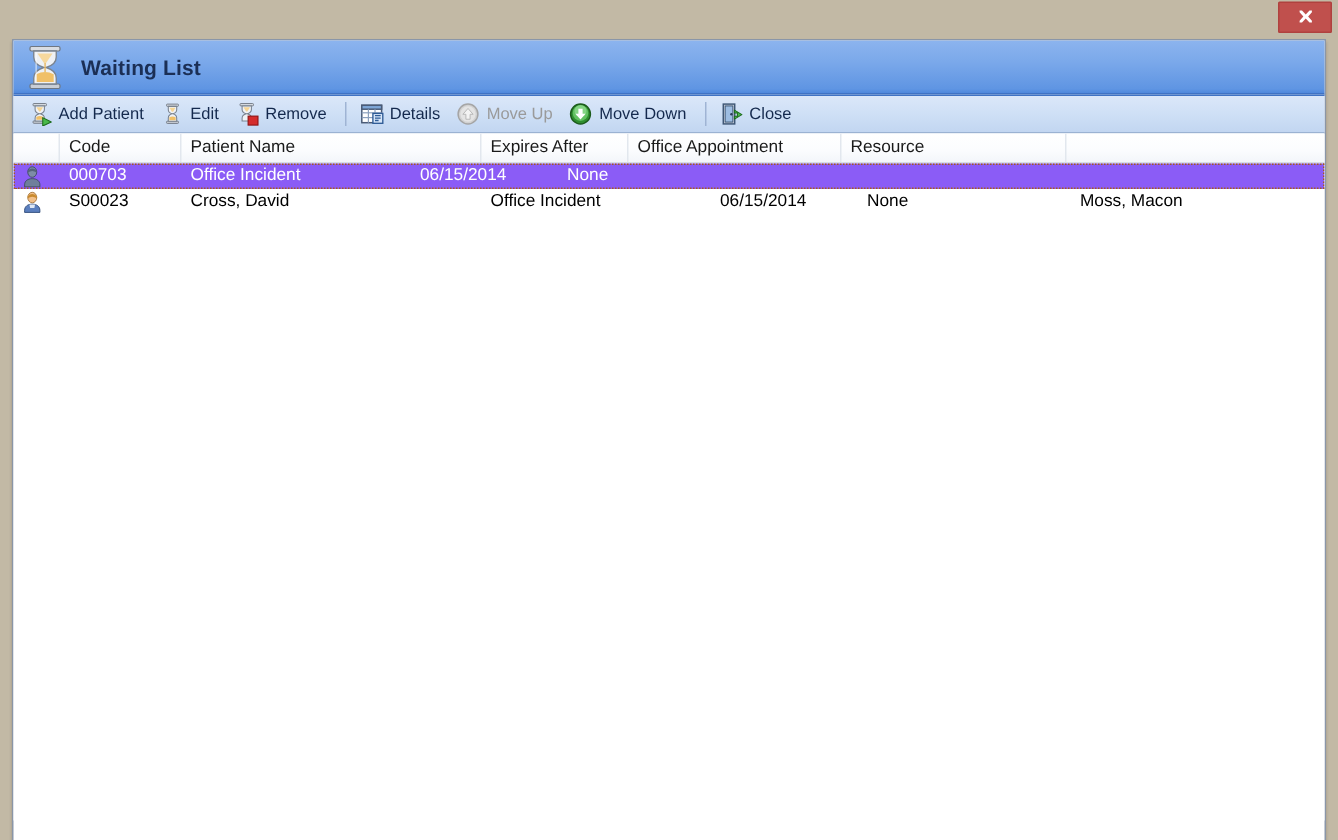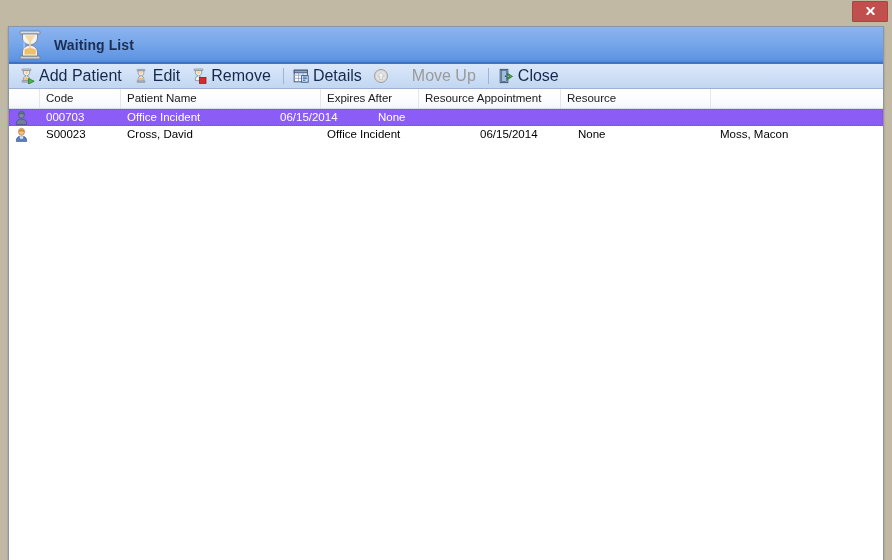--- a/index.html
+++ b/index.html
@@ -84,23 +84,23 @@
   .tb-btn {
     display: flex;
     align-items: center;
     height: 22px;
     padding: 0 6px 0 3px;
     cursor: pointer;
     border: 1px solid transparent;
     border-radius: 2px;
     white-space: nowrap;
   }
-  .tb-btn.disabled { cursor: default; gap: 19px; }
+  .tb-btn.disabled { cursor: default; }
   .tb-label {
-    font-size: 16px;
+    font-size: 11px;
     color: #14294d;
     margin-left: 4px;
   }
   .tb-btn.disabled .tb-label { color: #9a9a9a; }
   .tb-ico { width: 16px; height: 16px; display: block; flex: 0 0 16px; }
   .tb-sep {
     width: 1px; height: 16px;
     background: #9fb4d4;
     margin: 0 5px;
   }
@@ -249,20 +249,29 @@
 
     <div class="tb-btn disabled">
       <svg class="tb-ico" viewBox="0 0 16 16">
         <circle cx="8" cy="8" r="6.6" fill="#d2d2d2" stroke="#a5a5a5" stroke-width="1"></circle>
         <circle cx="8" cy="8" r="5.1" fill="#e4e4e4"></circle>
         <path d="M8 4.3 L11.4 8.2 L9.4 8.2 L9.4 11.5 L6.6 11.5 L6.6 8.2 L4.6 8.2 Z" fill="#f3f3f3" stroke="#b4b4b4" stroke-width=".6"></path>
       </svg>
       <span class="tb-label">Move Up</span>
     </div>
 
+    <div class="tb-btn">
+      <svg class="tb-ico" viewBox="0 0 16 16">
+        <circle cx="8" cy="8" r="6.6" fill="#2f8f2f" stroke="#1c5c1c" stroke-width="1"></circle>
+        <circle cx="8" cy="7.4" r="5.2" fill="#63c163"></circle>
+        <circle cx="8" cy="6.0" r="4.0" fill="#8fd98f" opacity=".75"></circle>
+        <path d="M8 11.7 L4.6 7.8 L6.6 7.8 L6.6 4.5 L9.4 4.5 L9.4 7.8 L11.4 7.8 Z" fill="#ffffff"></path>
+      </svg>
+      <span class="tb-label">Move Down</span>
+    </div>
 
     <div class="tb-sep"></div>
 
     <div class="tb-btn">
       <svg class="tb-ico" viewBox="0 0 16 16">
         <rect x="2.2" y="1.4" width="7.6" height="13.2" fill="#e8eef6" stroke="#3f5775" stroke-width="1"></rect>
         <rect x="3.4" y="2.6" width="5.2" height="10.8" fill="#9dbde2" stroke="#3f5775" stroke-width=".7"></rect>
         <circle cx="7.6" cy="8.2" r=".8" fill="#2c4055"></circle>
         <path d="M9.6 11.4 L14.6 8.4 L9.6 5.4 L9.6 7.3 L11.6 7.3 L11.6 9.5 L9.6 9.5 Z" fill="#49b949" stroke="#1d6b1d" stroke-width=".7" stroke-linejoin="round"></path>
       </svg>
@@ -271,21 +280,21 @@
 
   </div>
 
   <div id="grid">
 
     <div id="grid-header">
       <div class="hcell c-icon icon-col"></div>
       <div class="hcell c-code">Code</div>
       <div class="hcell c-name">Patient Name</div>
       <div class="hcell c-exp">Expires After</div>
-      <div class="hcell c-appt">Resource Appointment</div>
+      <div class="hcell c-appt">Office Appointment</div>
       <div class="hcell c-res">Resource</div>
       <div class="hcell c-pad"></div>
     </div>
 
     <div class="grow selected">
       <div class="gcell c-icon icon-col">
         <svg class="person-ico" viewBox="0 0 15 15">
           <path d="M7.5 9.1 c3.1 0 5.1 1.6 5.1 4.1 v1.4 H2.4 v-1.4 c0-2.5 2-4.1 5.1-4.1 z" fill="#6f7f9b" stroke="#3d4a60" stroke-width=".6"></path>
           <ellipse cx="7.5" cy="4.7" rx="3.0" ry="3.5" fill="#7d8ca6" stroke="#3d4a60" stroke-width=".6"></ellipse>
           <path d="M4.6 3.6 Q7.5 1.0 10.4 3.6 L10.4 5.0 Q7.5 3.0 4.6 5.0 Z" fill="#55627a"></path>

